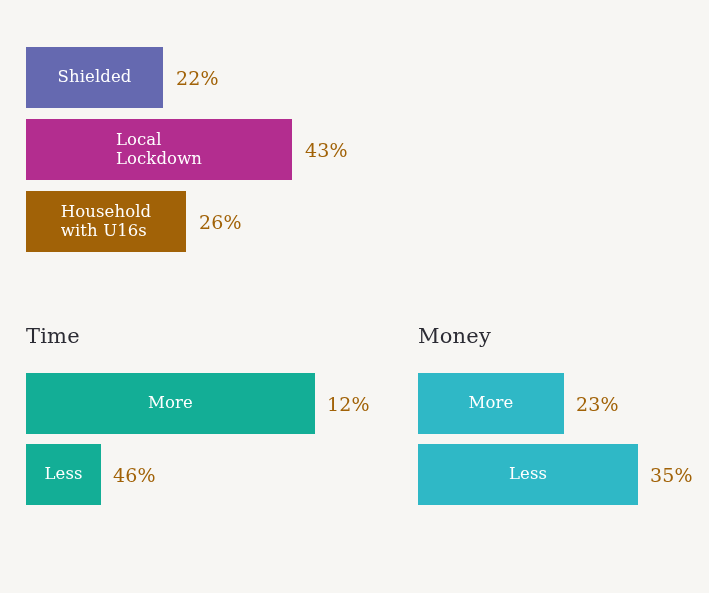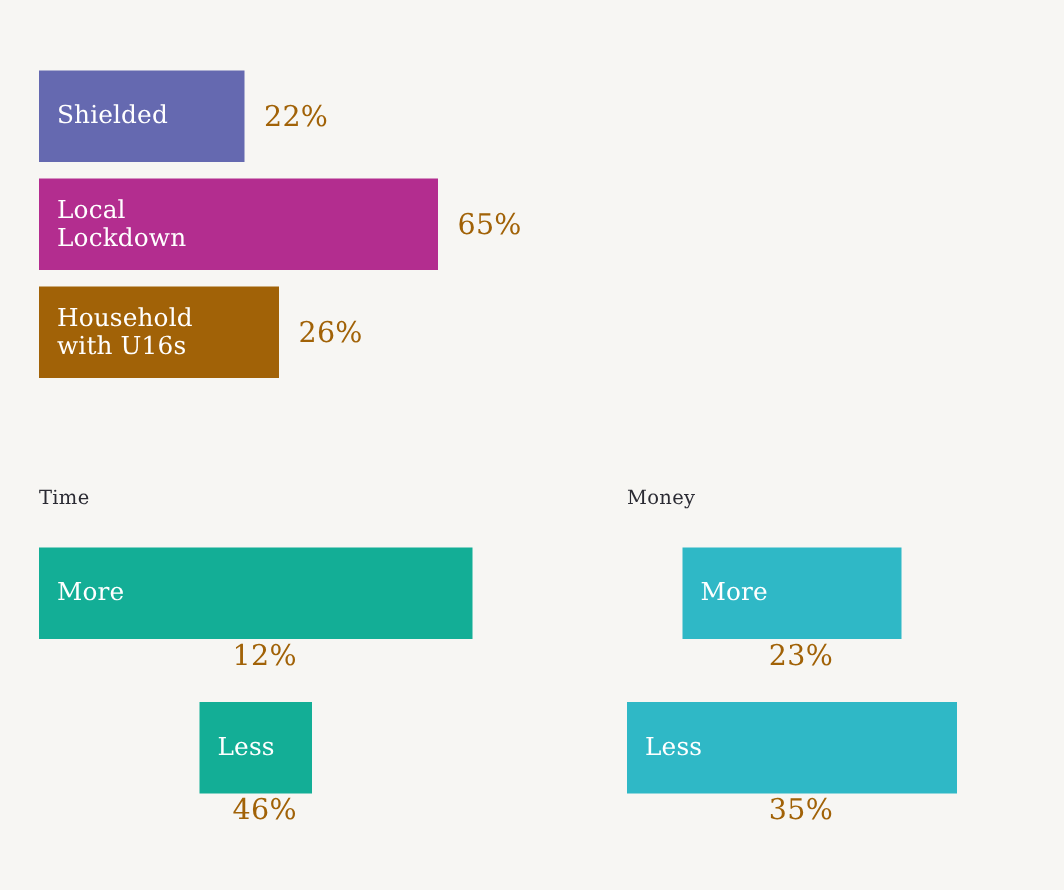--- a/index.html
+++ b/index.html
@@ -33,22 +33,22 @@
     display: flex;
     align-items: center;
     margin-bottom: 11px;
   }
 
   .bar {
     height: 61px;
     display: flex;
     align-items: center;
     box-sizing: border-box;
-    padding-left: 12px;
     flex: none;
+    justify-content: center;
   }
 
   .bar-label {
     color: #ffffff;
     font-size: 16.5px;
     line-height: 1.12;
     letter-spacing: 0.1px;
     white-space: pre-line;
   }
 
@@ -72,27 +72,27 @@
   .panel {
     position: absolute;
     top: 0;
   }
 
   .panel-time { left: 26px; }
   .panel-money { left: 418px; }
 
   .panel-title {
     color: #2b2b33;
-    font-size: 13px;
+    font-size: 21px;
     letter-spacing: 0.2px;
     margin: 0 0 26px 0;
     line-height: 1;
   }
 
-  .panel .bar-row { margin-bottom: 20px; flex-direction: column; }
+  .panel .bar-row { margin-bottom: 10px; }
 
   .panel .bar-label { font-size: 16.5px; }
 
   .panel .bar-value { margin-left: 12px; }
 </style>
 </head>
 <body style="background: rgb(247, 246, 243);">
 
 <div class="chart-root">
 
@@ -103,21 +103,21 @@
         <span class="bar-label">Shielded</span>
       </div>
       <span class="bar-value">22%</span>
     </div>
 
     <div class="bar-row">
       <div class="bar" style="width: 266px; background: rgb(179, 45, 143);">
         <span class="bar-label">Local
 Lockdown</span>
       </div>
-      <span class="bar-value">65%</span>
+      <span class="bar-value">43%</span>
     </div>
 
     <div class="bar-row">
       <div class="bar" style="width: 160px; background: #a16207;">
         <span class="bar-label">Household
 with U16s</span>
       </div>
       <span class="bar-value">26%</span>
     </div>
 

